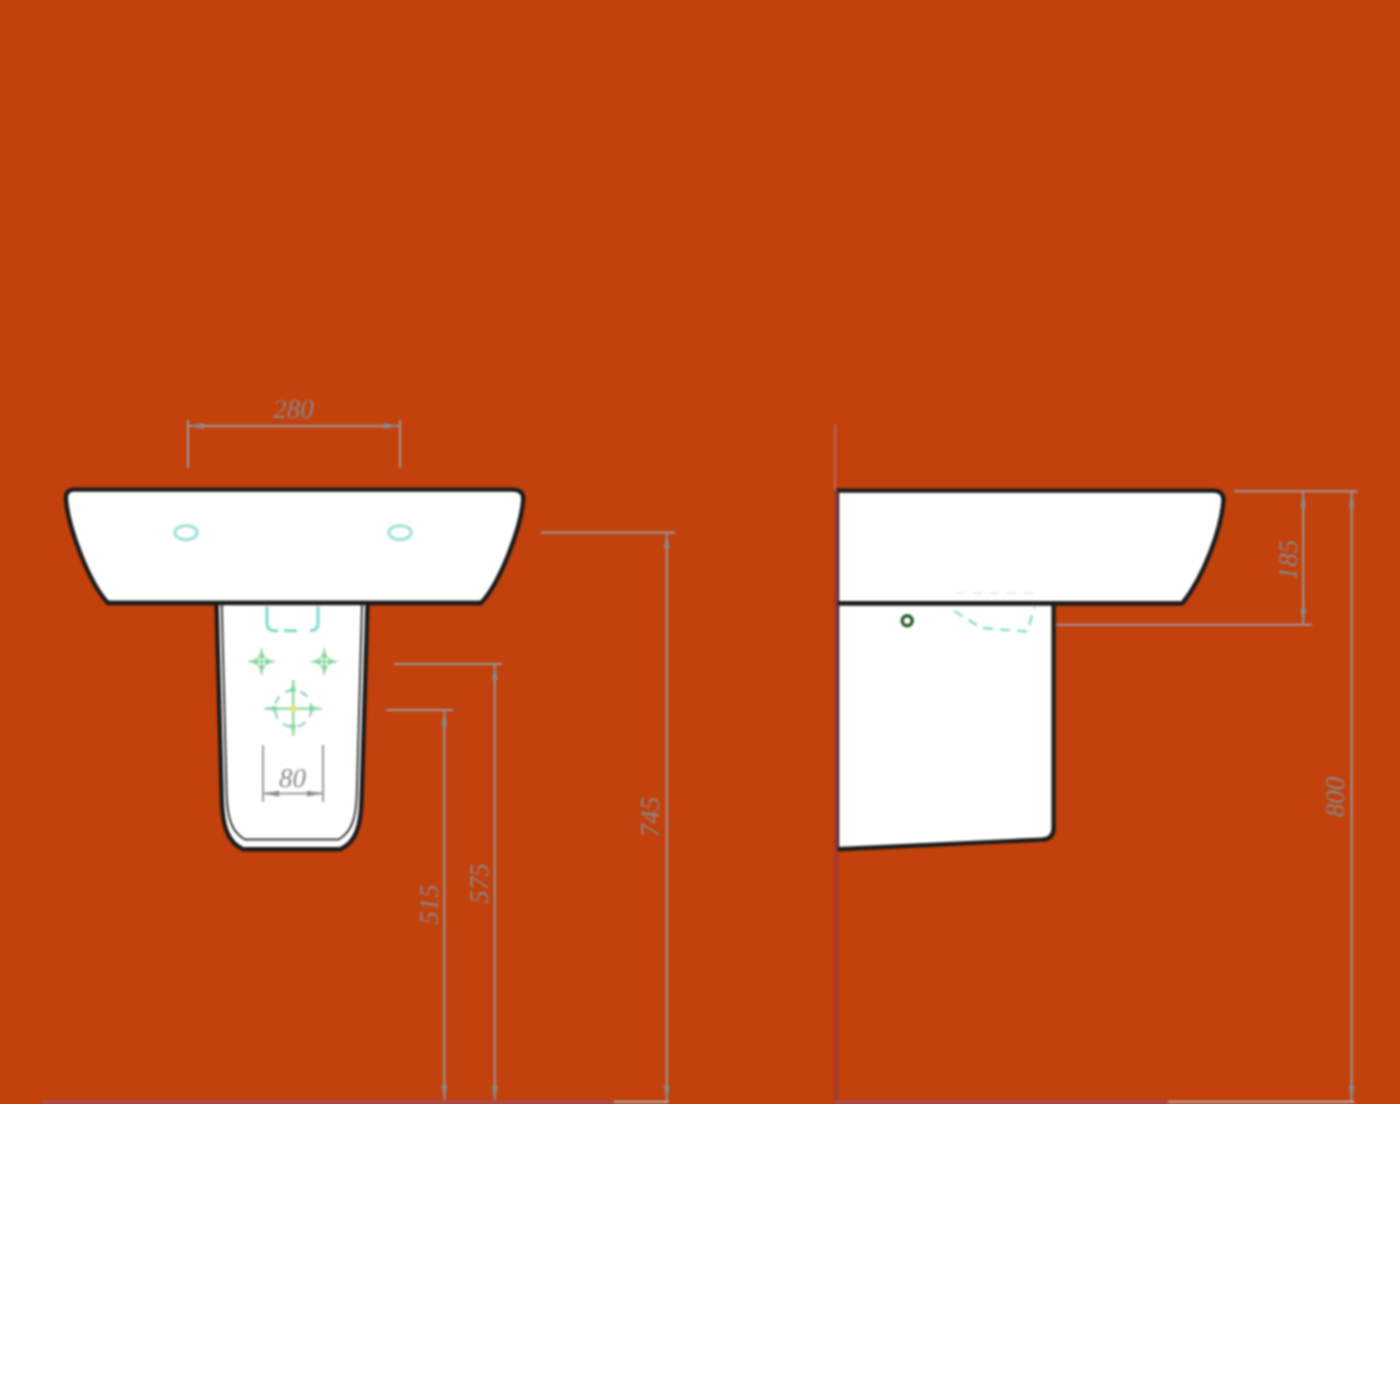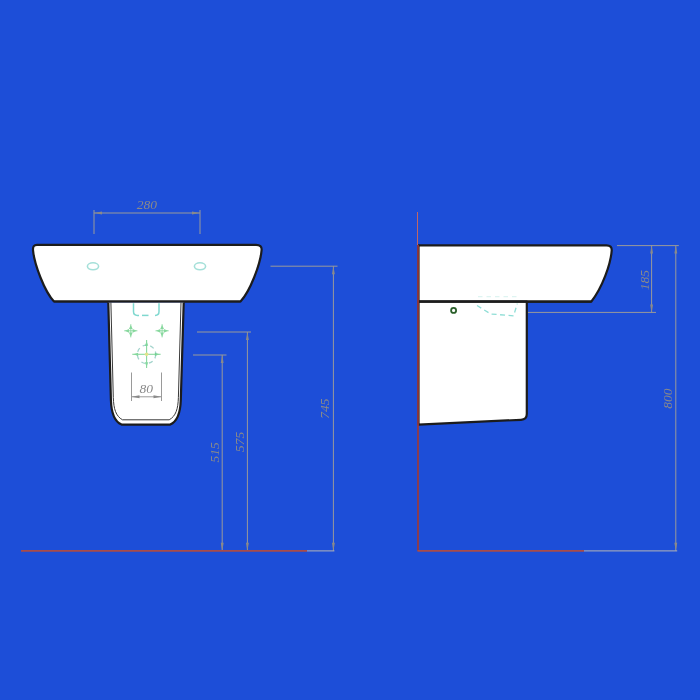--- a/index.html
+++ b/index.html
@@ -1,16 +1,16 @@
 <!DOCTYPE html>
 <html><head>
 <meta charset="utf-8">
 <style>
   html,body{margin:0;padding:0;background:#ffffff;}
-  .page{width:700px;height:700px;position:relative;background:#1d4ed8;overflow:hidden;}
+  .page{width:700px;height:552px;position:relative;background:#c2410c;overflow:hidden;}
   svg{position:absolute;left:0;top:0;filter:blur(0.5px);}
   text{font-family:"Liberation Serif", serif;font-style:italic;fill:#8a8a8a;font-size:13.5px;}
 </style>
 </head>
 <body>
 <div class="page">
 <svg width="700" height="700" viewBox="0 0 700 700">
 
 <path d="M37,244.8 L256,244.8 Q262,244.8 261.6,250 C260.5,264 250,291.5 240.5,301.5 L54,301.5 C44.5,291.5 34.2,264 33,250 Q32.6,244.8 37,244.8 Z" fill="#ffffff" stroke="#1c1c1c" stroke-width="2.2" stroke-linejoin="round"></path>
 

